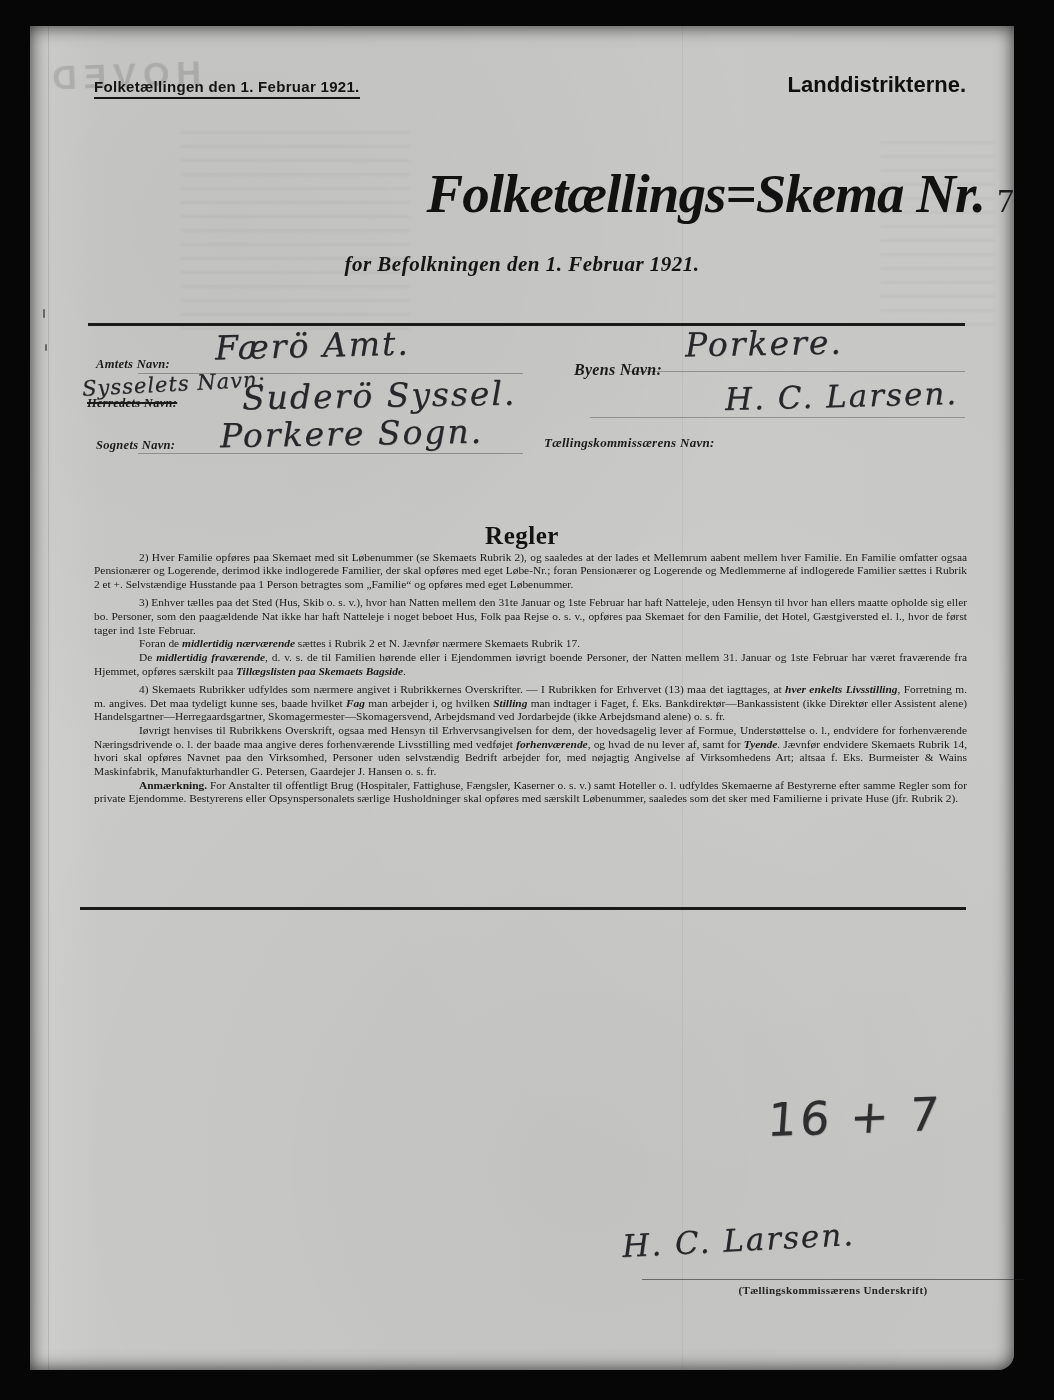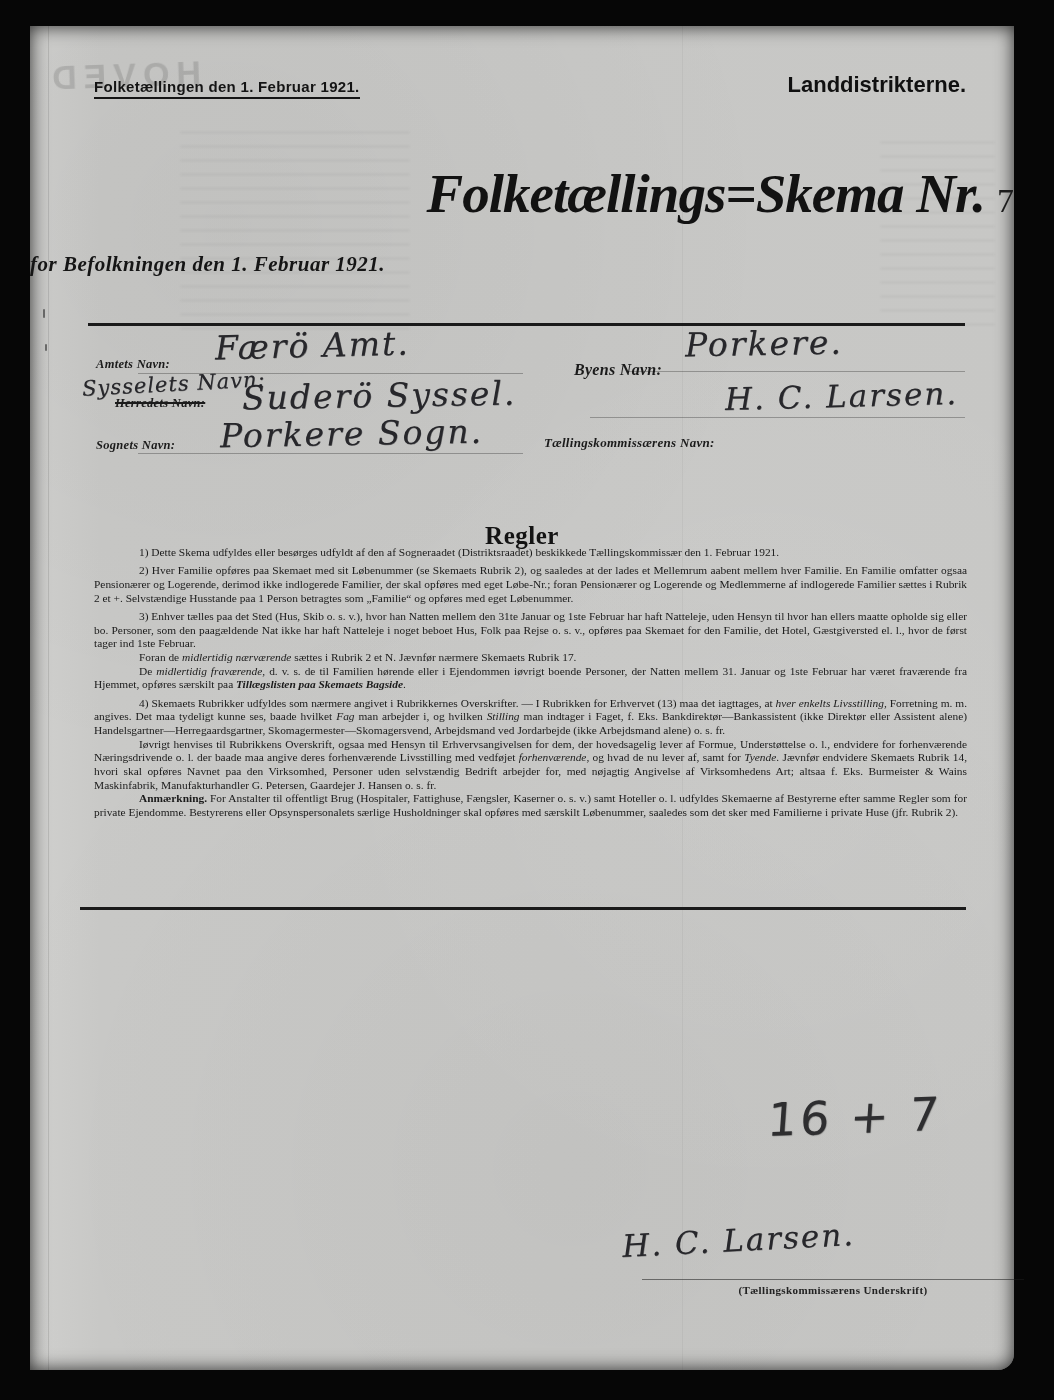--- a/index.html
+++ b/index.html
@@ -42,46 +42,46 @@
   .title-row { position:absolute; left:0; top:136px; width:100%; text-align:right; white-space:nowrap; }
   .title-main {
     font-family:"Liberation Serif", serif; font-weight:bold; font-style:italic;
     font-size:55px; color:#121212; letter-spacing:-1px;
   }
   .title-num {
     font-family:"Liberation Serif", serif; font-size:34px; color:#1c1c1c;
     margin-left:12px; font-style:normal;
   }
   .subtitle {
-    position:absolute; left:0; top:226px; width:100%; 
+    position:absolute; left:0; top:226px; width:100%; text-align:center;
     font-weight:bold; font-style:italic; font-size:21px; color:#151515; letter-spacing:0.5px;
   }
   .rule-bar { position:absolute; height:3px; background:#1a1a1a; }
   .fl {  
     position:absolute; font-weight:bold; font-style:italic; font-size:12.5px; color:#1b1b1b; letter-spacing:0.3px;
   }
-  .fl.struck { text-decoration:line-through; text-decoration-thickness:2px;margin-left:28px; }
+  .fl.struck { text-decoration:line-through; text-decoration-thickness:2px; }
   .hw {
     position:absolute; font-family:"DejaVu Serif", serif; font-style:italic;
     color:#27272b; letter-spacing:2px; white-space:nowrap;
     text-shadow:0.4px 0.4px 0.6px rgba(20,20,25,0.45);
   }
   .f-underline { position:absolute; height:1px; background:rgba(20,20,20,0.30); }
   .regler-h {
     position:absolute; left:0; top:484px; width:100%; text-align:center;
     font-weight:bold; font-size:25px; color:#131313; letter-spacing:0.5px;margin-top:12px;
   }
   .rules-body {
     position:absolute; left:64px; top:520px; width:873px;
     font-size:11.4px; line-height:13.7px; text-align:justify; color:#1a1a1a;
   }
   .rules-body p.rp { margin:0; text-indent:45px; }
   .rules-body p.rp.gap { margin-top:4.5px; }
   .rules-body .plain { font-style:normal; }
-  .rules-body .italic { font-style:italic; }
+  .rules-body .italic { font-style:italic;font-weight:bold; }
   .rules-body .bold { font-weight:bold; }
   .rules-body .bolditalic { font-weight:bold; font-style:italic; }
   .pencil {
     position:absolute; left:738px; top:1064px;
     font-family:"DejaVu Sans", sans-serif; font-size:46px; color:#2e2e30;
     transform:skewX(-6deg) rotate(-2deg); letter-spacing:3px;
     text-shadow:0.5px 0.5px 1px rgba(40,40,40,0.5);
   }
   .signature { font-size:31px; transform:rotate(-3deg); }
   .sig-line { position:absolute; left:612px; top:1253px; width:382px; height:1px; background:rgba(30,30,30,0.55); }
@@ -132,21 +132,20 @@
     <div class="hw" style="left:695px; top:352px; font-size:31px; transform:rotate(-1.5deg);">H. C. Larsen.</div>
     <div class="f-underline" style="left:560px; top:391px; width:375px;"></div>
 
     <div class="fl" style="left:66px; top:412px;">Sognets Navn:</div>
     <div class="hw" style="left:190px; top:388px; font-size:33px; transform:rotate(-1deg);">Porkere Sogn.</div>
     <div class="f-underline" style="left:108px; top:427px; width:385px;"></div>
 
     <div class="regler-h">Regler</div>
 
     <div class="rules-body">
-        <p class="rp"><span class="plain">1) Dette Skema udfyldes eller besørges udfyldt af den af Sogneraadet (Distriktsraadet) beskikkede Tællingskommissær den 1. Februar 1921.</span></p>
         <p class="rp gap"><span class="plain">2) Hver Familie opføres paa Skemaet med sit Løbenummer (se Skemaets Rubrik 2), og saaledes at der lades et Mellemrum aabent mellem hver Familie. En Familie omfatter ogsaa Pensionærer og Logerende, derimod ikke indlogerede Familier, der skal opføres med eget Løbe-Nr.; foran Pensionærer og Logerende og Medlemmerne af indlogerede Familier sættes i Rubrik 2 et +. Selvstændige Husstande paa 1 Person betragtes som „Familie“ og opføres med eget Løbenummer.</span></p>
         <p class="rp gap"><span class="plain">3) Enhver tælles paa det Sted (Hus, Skib o. s. v.), hvor han Natten mellem den 31te Januar og 1ste Februar har haft Natteleje, uden Hensyn til hvor han ellers maatte opholde sig eller bo. Personer, som den paagældende Nat ikke har haft Natteleje i noget beboet Hus, Folk paa Rejse o. s. v., opføres paa Skemaet for den Familie, det Hotel, Gæstgiversted el. l., hvor de først tager ind 1ste Februar.</span></p>
         <p class="rp"><span class="plain">Foran de </span><span class="italic">midlertidig nærværende</span><span class="plain"> sættes i Rubrik 2 et N.  Jævnfør nærmere Skemaets Rubrik 17.</span></p>
         <p class="rp"><span class="plain">De </span><span class="italic">midlertidig fraværende</span><span class="plain">, d. v. s. de til Familien hørende eller i Ejendommen iøvrigt boende Personer, der Natten mellem 31. Januar og 1ste Februar har været fraværende fra Hjemmet, opføres særskilt paa </span><span class="bolditalic">Tillægslisten paa Skemaets Bagside</span><span class="plain">.</span></p>
         <p class="rp gap"><span class="plain">4) Skemaets Rubrikker udfyldes som nærmere angivet i Rubrikkernes Overskrifter. — I Rubrikken for Erhvervet (13) maa det iagttages, at </span><span class="italic">hver enkelts Livsstilling</span><span class="plain">, Forretning m. m. angives. Det maa tydeligt kunne ses, baade hvilket </span><span class="italic">Fag</span><span class="plain"> man arbejder i, og hvilken </span><span class="italic">Stilling</span><span class="plain"> man indtager i Faget, f. Eks. Bankdirektør—Bankassistent (ikke Direktør eller Assistent alene) Handelsgartner—Herregaardsgartner, Skomagermester—Skomagersvend, Arbejdsmand ved Jordarbejde (ikke Arbejdsmand alene) o. s. fr.</span></p>
         <p class="rp"><span class="plain">Iøvrigt henvises til Rubrikkens Overskrift, ogsaa med Hensyn til Erhvervsangivelsen for dem, der hovedsagelig lever af Formue, Understøttelse o. l., endvidere for forhenværende Næringsdrivende o. l. der baade maa angive deres forhenværende Livsstilling med vedføjet </span><span class="italic">forhenværende</span><span class="plain">, og hvad de nu lever af, samt for </span><span class="italic">Tyende</span><span class="plain">.  Jævnfør endvidere Skemaets Rubrik 14, hvori skal opføres Navnet paa den Virksomhed, Personer uden selvstændig Bedrift arbejder for, med nøjagtig Angivelse af Virksomhedens Art; altsaa f. Eks. Burmeister &amp; Wains Maskinfabrik, Manufakturhandler G. Petersen, Gaardejer J. Hansen o. s. fr.</span></p>
         <p class="rp"><span class="bold">Anmærkning.</span><span class="plain">  For Anstalter til offentligt Brug (Hospitaler, Fattighuse, Fængsler, Kaserner o. s. v.) samt Hoteller o. l. udfyldes Skemaerne af Bestyrerne efter samme Regler som for private Ejendomme.  Bestyrerens eller Opsynspersonalets særlige Husholdninger skal opføres med særskilt Løbenummer, saaledes som det sker med Familierne i private Huse (jfr. Rubrik 2).</span></p>
       </div>
 
     <div class="rule-bar" style="left:50px; top:881px; width:886px;"></div>

